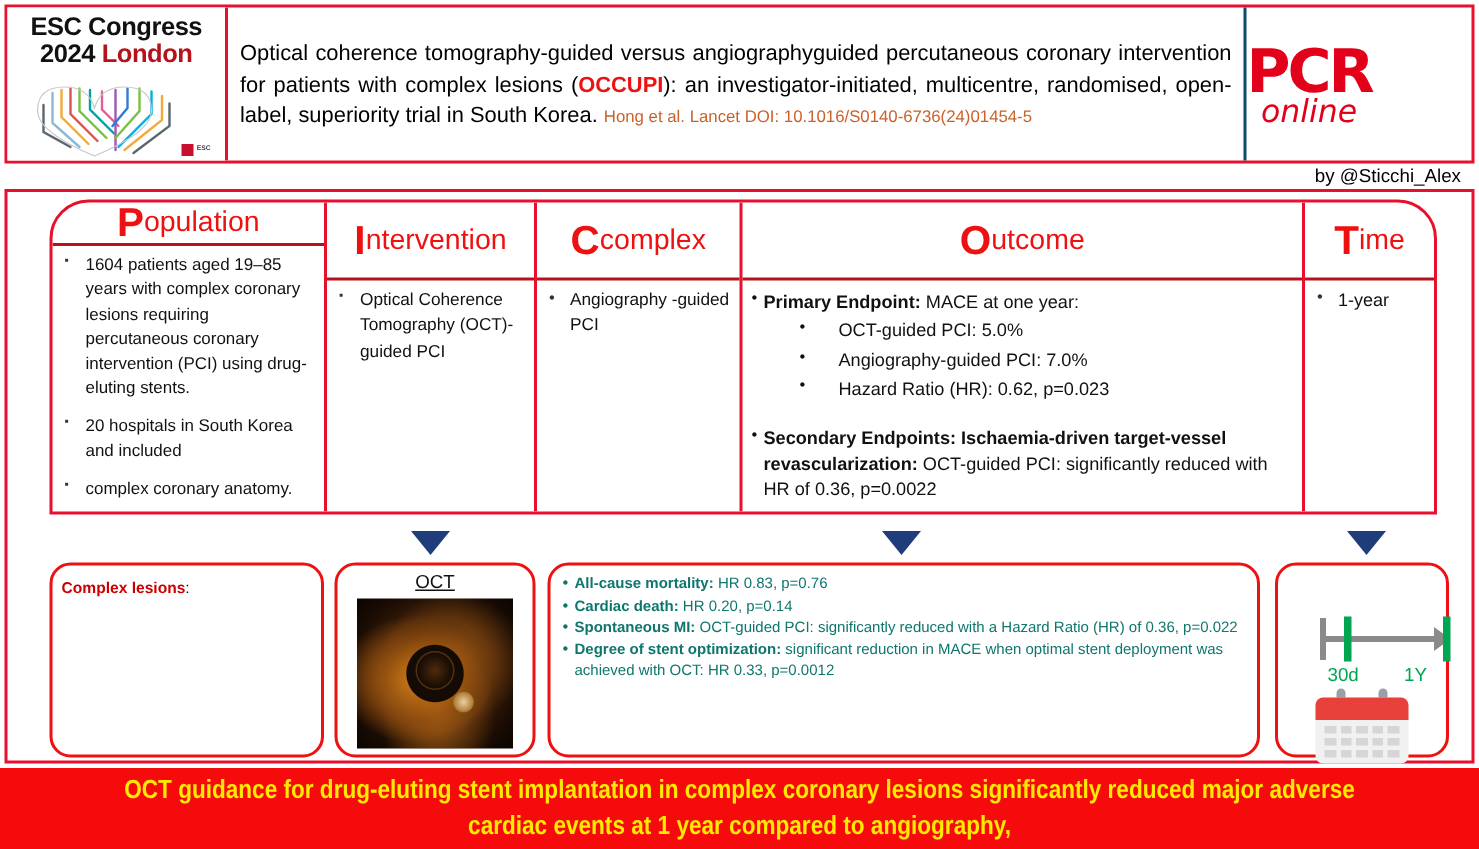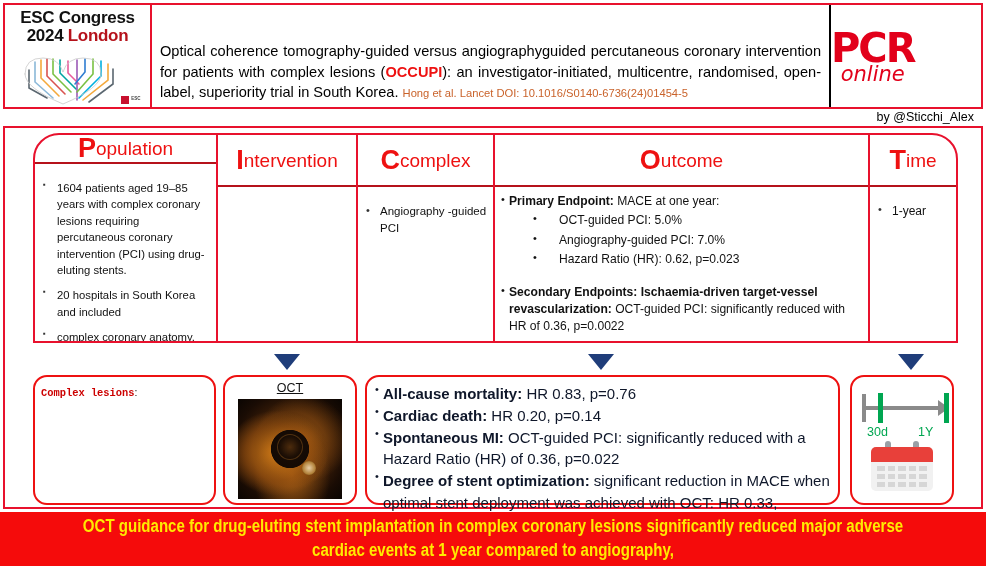--- a/index.html
+++ b/index.html
@@ -25,22 +25,22 @@
   .esc-line2 { font-size: 17px; font-weight: bold; color:#111; letter-spacing:-0.3px; line-height:1.05; }
   .esc-line2 .london { color:#b5121b; }
   .esc-logo { margin-top: 3px; width: 130px; height: 58px; position: relative; }
   .esc-badge {
     position:absolute; right:2px; bottom:2px; display:flex; align-items:center; gap:2px;
   }
   .esc-badge .sq { width:8px; height:8px; background:#c8102e; }
   .esc-badge .tx { font-size:4.5px; color:#444; line-height:1.05; font-weight:bold; }
 
   .title-cell {
-    flex: 1; padding: 6px 8px 4px 8px; border-right: 2px solid #000000;
-    display:flex; align-items:flex-end;
+    flex: 1; padding: 6px 8px 4px 8px; border-right: 2px solid #0c4a6e;
+    display:flex; align-items:center;
   }
   .title-text {
     font-size: 14.6px; line-height: 1.42; color:#000;
     text-align: justify; text-align-last: left; font-family:"Liberation Sans", sans-serif;
   }
   .title-text .occupi { color:#ee1111; font-weight:bold; }
   .title-text .cite { color:#c9622a; font-size:11.2px; }
 
   .pcr-cell { width: 150px; display:flex; align-items:center; }
   .pcr-logo { text-align:center; line-height:1; }
@@ -75,21 +75,21 @@
   .col-i { width: 140px; }
   .col-c { width: 137px; }
   .col-o { width: 375px; }
   .col-t { flex:1; }
   .col-head {
     height: 52px; display:flex; align-items:center; justify-content:center;
     border-bottom:2px solid #b5121b; color:#ee1111; white-space:nowrap;
   }
   .col-head .big { font-size: 27px; font-weight:bold; line-height:1; }
   .col-head .rest { font-size: 19px; line-height:1; }
-  .col-body { flex:1; padding: 16px 6px 4px 6px; }
+  .col-body { flex:1; padding: 5px 6px 4px 6px; }
 
   ul.bl { list-style:none; }
   ul.bl li {
     position:relative; padding-left: 16px; font-size: 11.3px;
     line-height: 1.45; color:#111; margin-bottom: 9px;
   }
   ul.bl li::before {
     content:"\25AA"; position:absolute; left:2px; top:-1px; font-size:8px; color:#333;
   }
   .col-i ul.bl li, .col-c ul.bl li { font-size:11.5px; line-height:1.5; }
@@ -115,21 +115,21 @@
   .arrow {
     position:absolute; width:0; height:0;
     border-left: 13px solid transparent; border-right: 13px solid transparent;
     border-top: 16px solid #1f3d7a;
   }
 
   
   .rbox { position:absolute; border:2px solid #ee1111; border-radius: 14px; background:#fff; }
 
   .box-lesions { left:28px; top:247px; width:183px; height:130px; padding:5px 6px; }
-  .lesion-title { font-size:10.4px; font-weight:bold; color:#cc0000;font-family:Liberation Mono, monospace; }
+  .lesion-title { font-size:10.4px; font-weight:bold; color:#cc0000; }
   .lesion-text { font-size:10.4px; color:#111; line-height:1.36; }
 
   .box-oct { left:218px; top:247px; width:134px; height:130px; padding:4px 6px; text-align:center; }
   .oct-label { font-size:12.5px; color:#111; text-decoration:underline; line-height:1.2; }
   .oct-img {
     margin: 3px auto 0 auto; width: 104px; height: 100px;
     background:
       radial-gradient(circle at 50% 50%, #1a0d05 0%, #140a04 26%, rgba(20,10,4,0) 27%),
       radial-gradient(ellipse at 38% 54%, rgba(214,126,24,0.95) 0%, rgba(160,85,16,0.6) 36%, rgba(40,18,6,0) 56%),
       radial-gradient(ellipse at 62% 40%, rgba(186,104,22,0.75) 0%, rgba(60,28,8,0) 52%),
@@ -142,24 +142,24 @@
     border-radius:50%;
     background: radial-gradient(circle, rgba(120,70,20,0.55) 0%, rgba(60,34,10,0.25) 55%, rgba(0,0,0,0) 72%);
     border:1px solid rgba(150,95,30,0.45);
   }
   .oct-guide {
     position:absolute; left:62%; top:62%; width:14px; height:14px;
     border-radius:50%; background: radial-gradient(circle, #e8cfa8 0%, #b4843c 60%, #4a2c0c 100%);
   }
 
   .box-outcomes { left:360px; top:247px; width:475px; height:130px; padding:6px 8px; }
-  .oc-line { font-size:15px; color:#0f172a; line-height:1.45; position:relative; padding-left:8px; }
+  .oc-line { font-size:10px; color:#0f766e; line-height:1.45; position:relative; padding-left:8px; }
   .oc-line::before { content:"\2022"; position:absolute; left:0; top:-1px; font-size:11px; }
 
-  .box-time { left:845px; top:247px; width:104px; height:130px; padding:6px; }
+  .box-time { left:845px; top:247px; width:116px; height:130px; padding:24px; }
   .tl { position:relative; width: 96px; height: 52px; margin: 2px auto 0 auto; }
   .tl-bar { position:absolute; left:4px; top:21px; height:4px; width:78px; background:#8a8a8a; }
   .tl-arrowhead {
     position:absolute; left:80px; top:15px; width:0; height:0;
     border-top:8px solid transparent; border-bottom:8px solid transparent; border-left:11px solid #8a8a8a;
   }
   .tl-cap { position:absolute; top:9px; width:4px; height:28px; background:#8a8a8a; }
   .tl-tick { position:absolute; top:8px; width:5px; height:30px; background:#00a651; }
   .tl-lab { position:absolute; top:40px; font-size:12.5px; color:#00a651; }
   .cal { position:relative; width: 62px; height: 50px; margin: 4px auto 0 auto; }
@@ -253,20 +253,25 @@
             <li>complex coronary anatomy.</li>
           </ul>
         </div>
       </div>
 
       <div class="col col-i">
         <div class="col-head">
           <span class="big">I</span>
             <span class="rest">ntervention</span>
         </div>
+        <div class="col-body">
+          <ul class="bl">
+            <li>Optical Coherence Tomography (OCT)-guided PCI</li>
+          </ul>
+        </div>
       </div>
 
       <div class="col col-c">
         <div class="col-head">
           <span class="big">C</span>
             <span class="rest">complex</span>
         </div>
         <div class="col-body">
           <ul class="bl">
             <li>Angiography -guided PCI</li>

